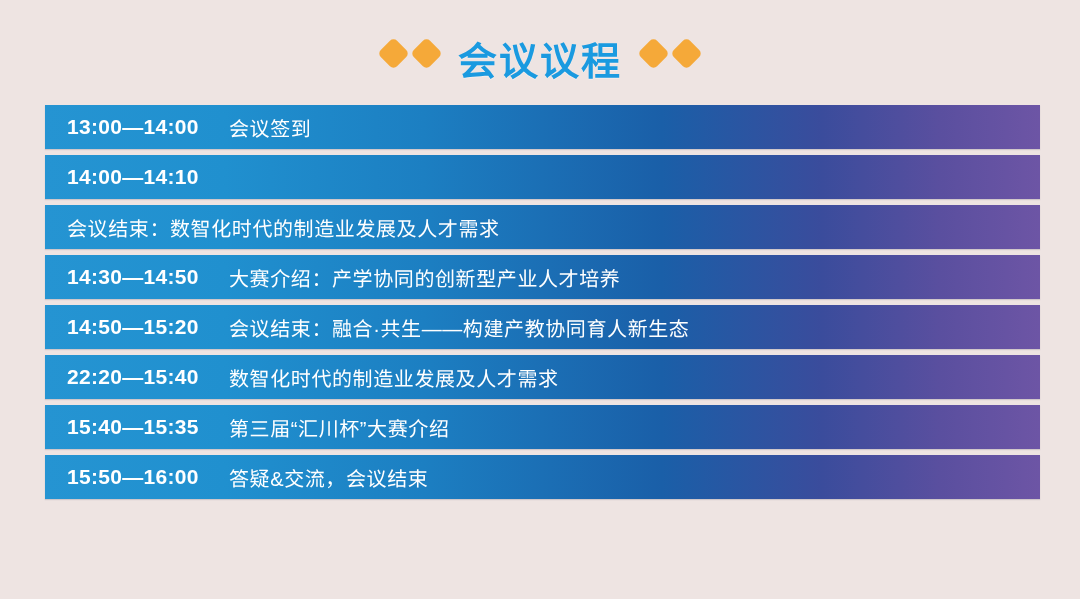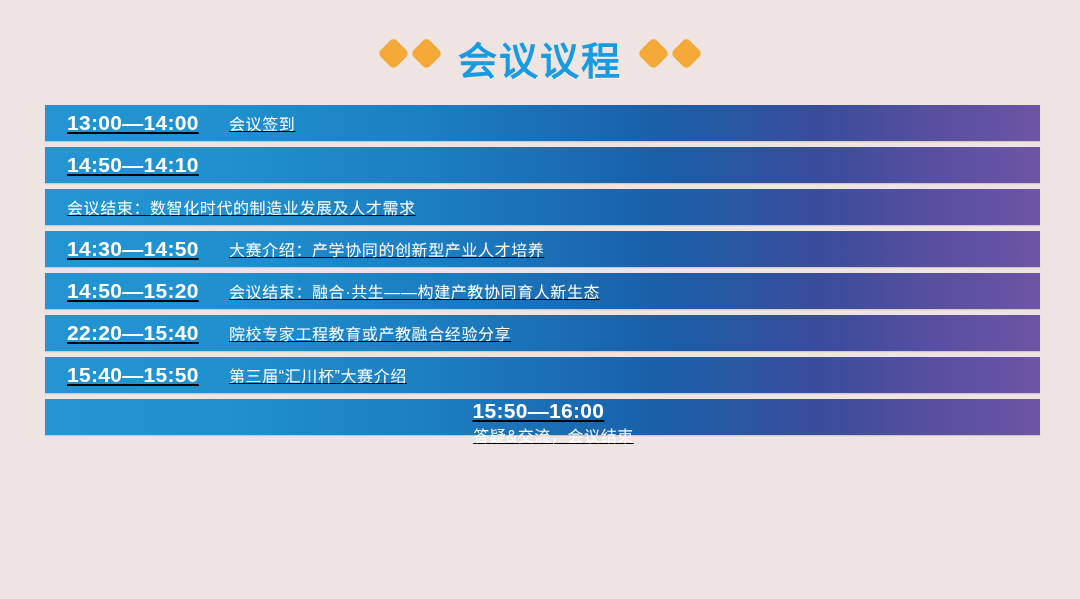--- a/index.html
+++ b/index.html
@@ -58,57 +58,55 @@
   
   .agenda {
     position: absolute;
     left: 45px;
     top: 105px;
     width: 995px;
   }
 
   .agenda-row {
     position: relative;
-    height: 36px;
+    height: 44px;
     margin-bottom: 6px;
     background: linear-gradient(
         to right,
         #2594d2 0%,
         #2090cf 18%,
         #1c7fc2 38%,
         #1a5fa8 62%,
         #3a4c9c 78%,
         #5a4f9f 90%,
         #6d55a5 100%);
     box-shadow: 0 1px 1px rgba(120,110,130,0.25);
     display: flex;
     align-items: center;
     box-sizing: border-box;
     padding-left: 22px;
-    text-decoration: underline;
   }
 
   .agenda-row:last-child {
     margin-bottom: 0;
-    flex-direction: column;
   }
 
   .row-time {
     color: #ffffff;
     font-size: 21px;
     font-weight: 700;
     letter-spacing: 0.3px;
     white-space: nowrap;
     flex: 0 0 auto;
     width: 162px;
   }
 
   .row-topic {
     color: #ffffff;
-    font-size: 16px;
+    font-size: 20px;
     font-weight: 400;
     letter-spacing: 0.6px;
     white-space: nowrap;
     flex: 1 1 auto;
   }
 </style>
 </head>
 <body>
 
 <div class="header">
@@ -122,38 +120,38 @@
     <span class="diamond"></span>
   </div>
 </div>
 
 <div class="agenda">
   <div class="agenda-row">
     <span class="row-time">13:00—14:00</span>
     <span class="row-topic">会议签到</span>
   </div>
   <div class="agenda-row">
-    <span class="row-time">14:50—14:10</span>
+    <span class="row-time">14:00—14:10</span>
   </div>
   <div class="agenda-row">
     <span class="row-topic">会议结束：数智化时代的制造业发展及人才需求</span>
   </div>
   <div class="agenda-row">
     <span class="row-time">14:30—14:50</span>
     <span class="row-topic">大赛介绍：产学协同的创新型产业人才培养</span>
   </div>
   <div class="agenda-row">
     <span class="row-time">14:50—15:20</span>
     <span class="row-topic">会议结束：融合·共生——构建产教协同育人新生态</span>
   </div>
   <div class="agenda-row">
     <span class="row-time">22:20—15:40</span>
-    <span class="row-topic">院校专家工程教育或产教融合经验分享</span>
+    <span class="row-topic">数智化时代的制造业发展及人才需求</span>
   </div>
   <div class="agenda-row">
-    <span class="row-time">15:40—15:50</span>
+    <span class="row-time">15:40—15:35</span>
     <span class="row-topic">第三届“汇川杯”大赛介绍</span>
   </div>
   <div class="agenda-row">
     <span class="row-time">15:50—16:00</span>
     <span class="row-topic">答疑&amp;交流，会议结束</span>
   </div>
 </div>
 
 </body></html>

